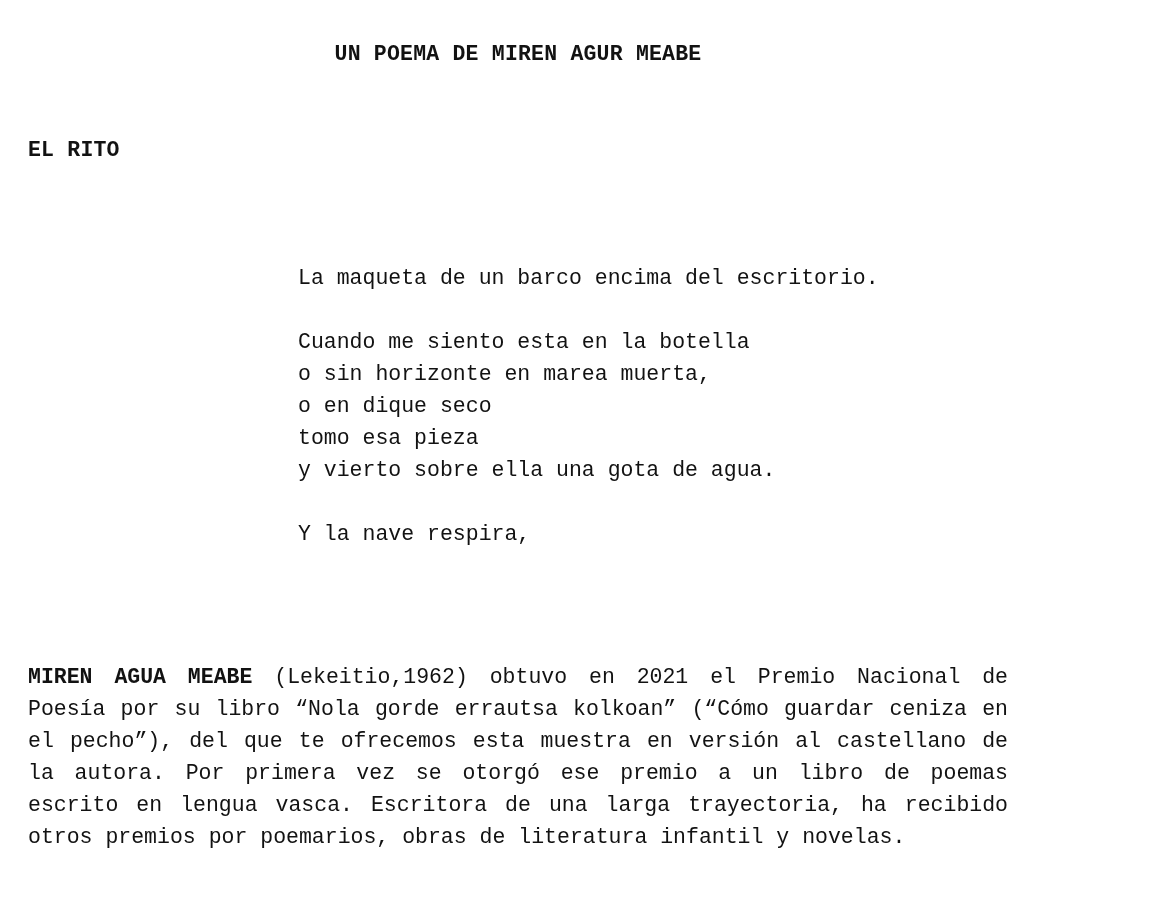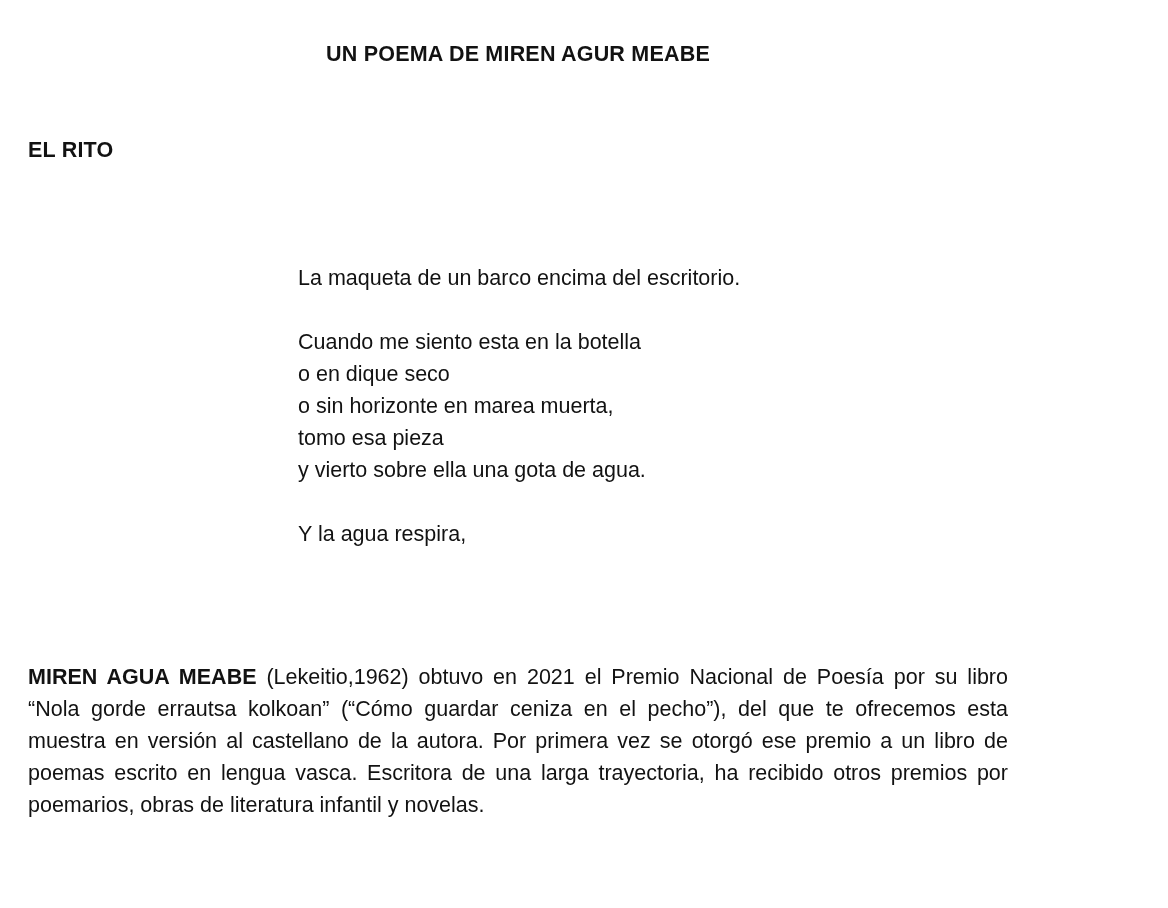--- a/index.html
+++ b/index.html
@@ -6,21 +6,21 @@
   html, body {
     width: 1168px;
     height: 908px;
     background: #ffffff;
     overflow: hidden;
   }
   .page {
     width: 1036px;
     height: 908px;
     padding: 38px 28px 16px 28px;
-    font-family: Liberation Sans, sans-serif;
+    font-family: Liberation Mono, monospace;
     font-size: 21.5px;
     line-height: 32px;
     color: #121212;
   }
   .doc-title {
     text-align: center;
     font-weight: bold;
     font-size: 21.5px;
     line-height: 32px;
     margin-bottom: 64px;   
@@ -54,25 +54,25 @@
   <div class="doc-title">UN POEMA DE MIREN AGUR MEABE</div>
 
   <div class="poem-title">EL RITO</div>
 
   <div class="poem">
     <div class="stanza">
       <div class="poem-line">La maqueta de un barco encima del escritorio.</div>
     </div>
     <div class="stanza">
       <div class="poem-line">Cuando me siento esta en la botella</div>
+      <div class="poem-line">o sin horizonte en marea muerta,</div>
       <div class="poem-line">o en dique seco</div>
-      <div class="poem-line">o sin horizonte en marea muerta,</div>
       <div class="poem-line">tomo esa pieza</div>
       <div class="poem-line">y vierto sobre ella una gota de agua.</div>
     </div>
     <div class="stanza">
-      <div class="poem-line">Y la agua respira,</div>
+      <div class="poem-line">Y la nave respira,</div>
     </div>
   </div>
 
   <p class="bio"><b>MIREN AGUA MEABE</b> <span>(Lekeitio,1962) obtuvo en 2021 el Premio Nacional de Poesía por su libro “Nola gorde errautsa kolkoan” (“Cómo guardar ceniza en el pecho”), del que te ofrecemos esta muestra en versión al castellano de la autora. Por primera vez se otorgó ese premio a un libro de poemas escrito en lengua vasca. Escritora de una larga trayectoria, ha recibido otros premios por poemarios, obras de literatura infantil y novelas.</span></p>
 
 </div>
 
 </body></html>

